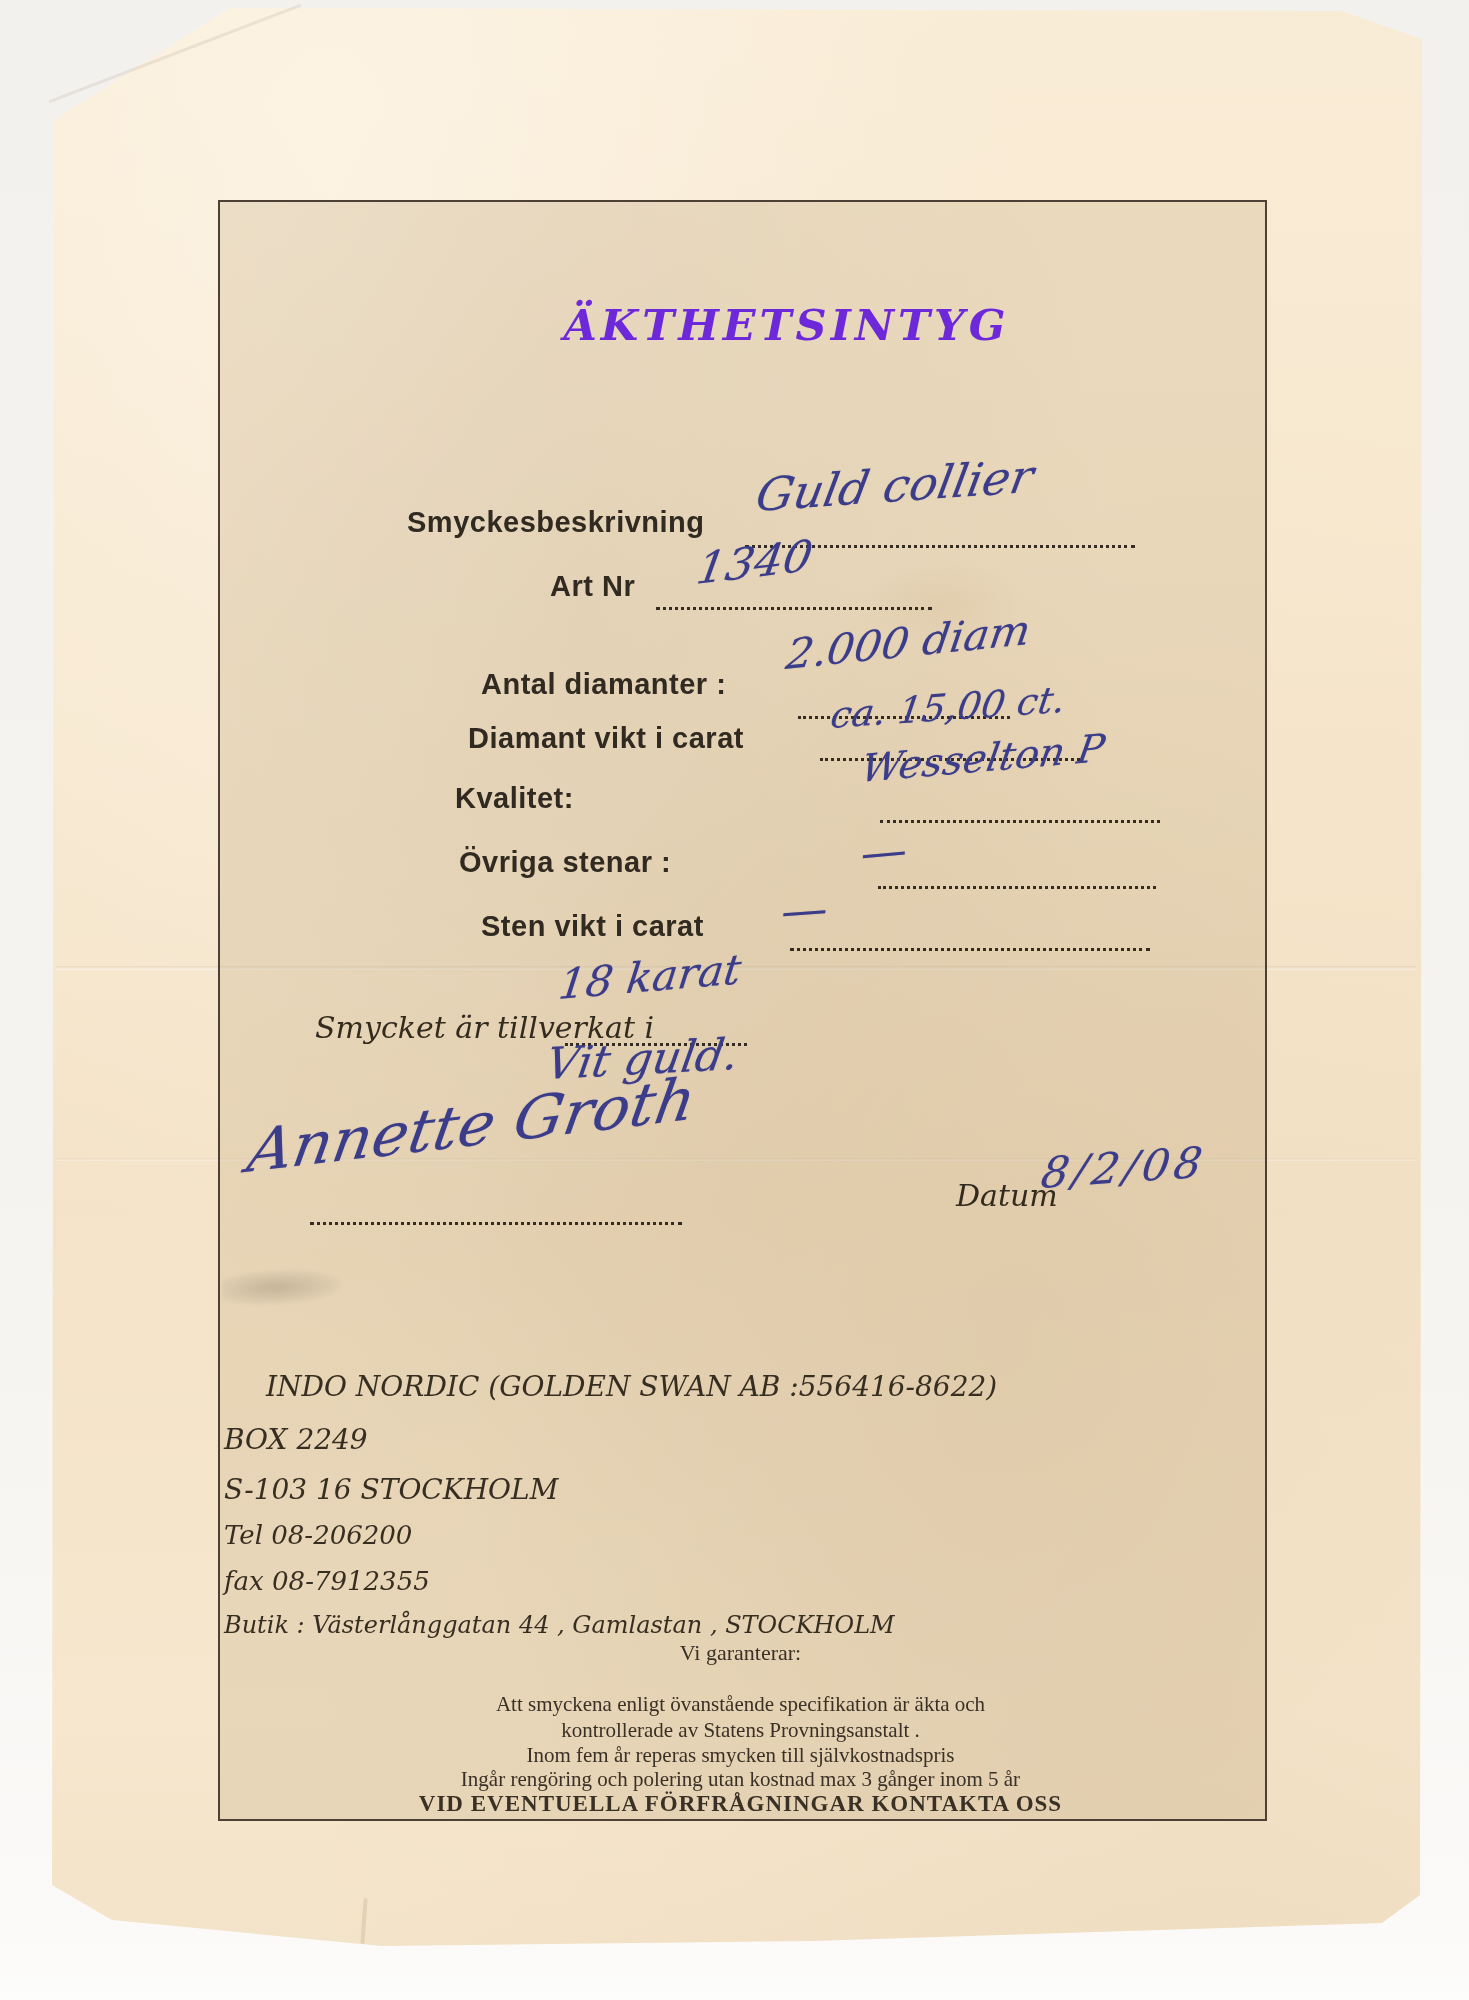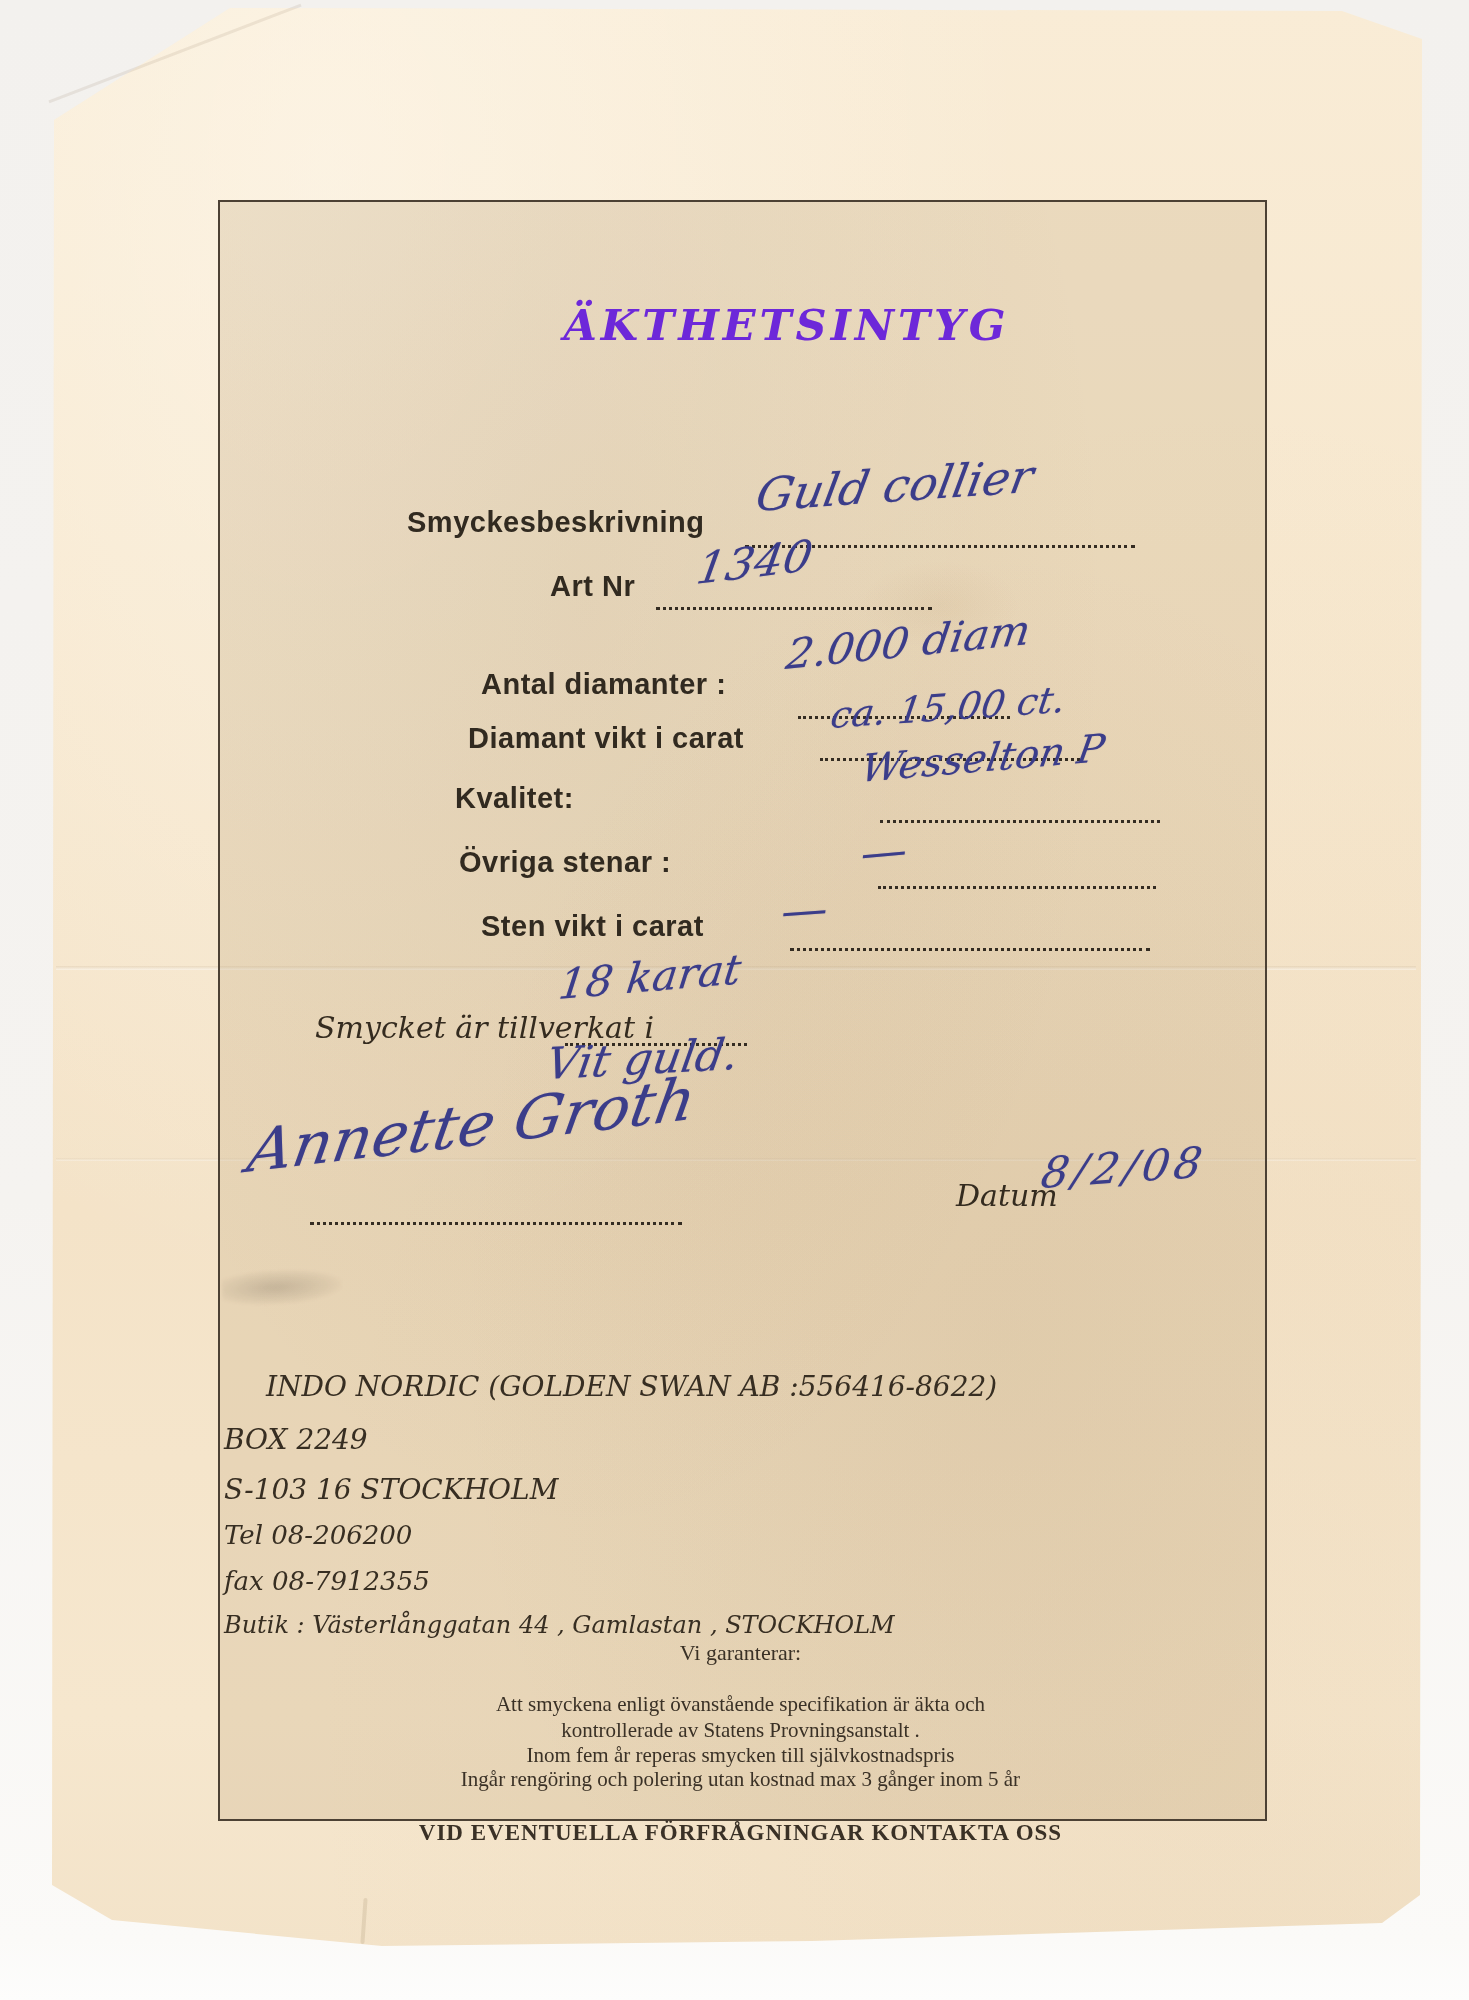--- a/index.html
+++ b/index.html
@@ -83,21 +83,21 @@
   
   .company{position:absolute;left:224px;font-family:"DejaVu Serif",serif;font-style:italic;
     color:#372e22;white-space:nowrap;}
   .c1{top:1370px;font-size:28px;margin-left:42px;} .c2{top:1423px;font-size:28px;} .c3{top:1473px;font-size:28px;}
   .c4{top:1520px;font-size:26px;} .c5{top:1566px;font-size:26px;} .c6{top:1611px;font-size:24px;}
   
   .gwrap{position:absolute;left:218px;width:1045px;text-align:center;
     font-family:"Liberation Serif",serif;color:#3a3126;white-space:nowrap;}
   .g0{top:1640px;font-size:22px;} .g1{top:1692px;font-size:21px;} .g2{top:1718px;font-size:21px;}
   .g3{top:1743px;font-size:21px;} .g4{top:1767px;font-size:21px;}
-  .g5{top:1791px;font-size:23px;font-weight:bold;letter-spacing:1px;margin-top:29px;}
+  .g5{top:1791px;font-size:23px;font-weight:bold;letter-spacing:1px;}
 </style>
 </head>
 <body>
 
 <div class="page">
 
   <div class="paper"></div>
 
   <div class="crease-h1"></div>
   <div class="crease-h2"></div>

